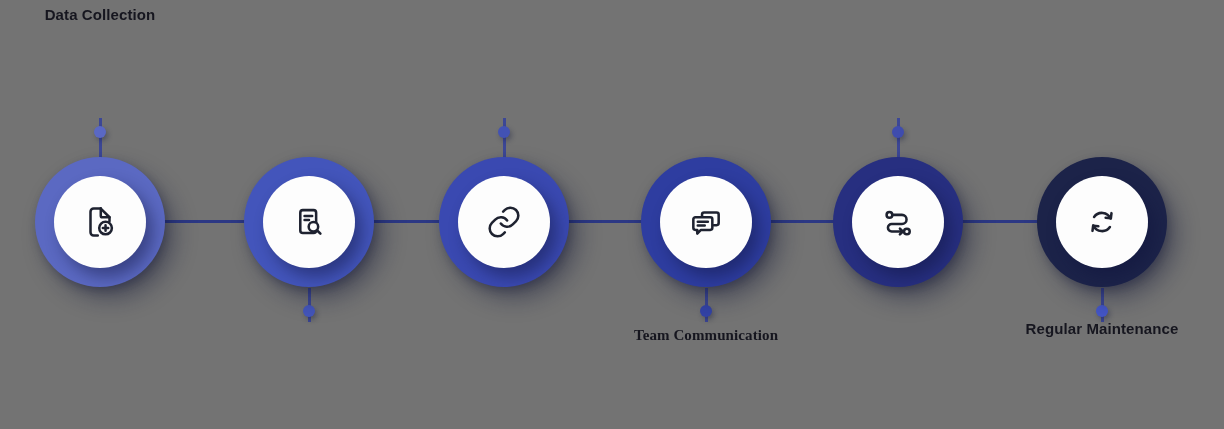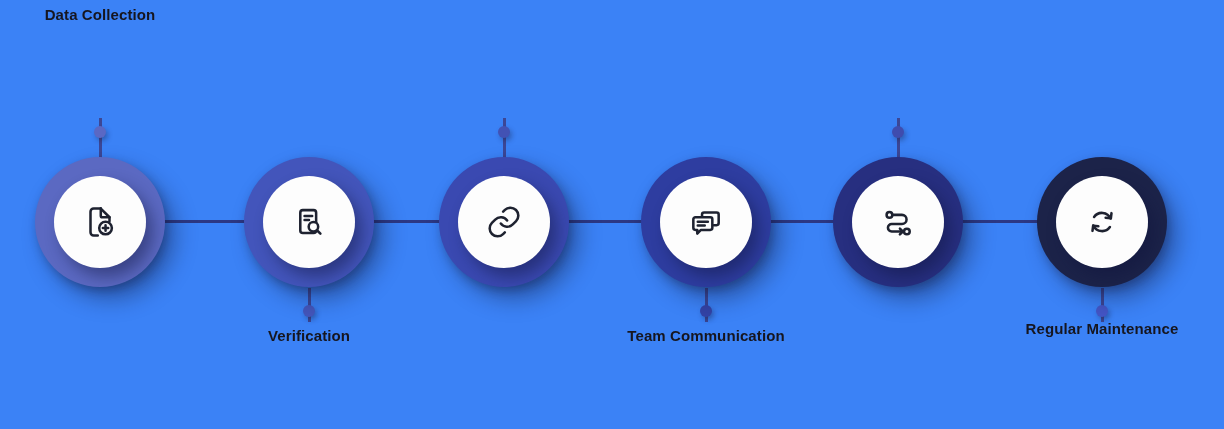--- a/index.html
+++ b/index.html
@@ -38,31 +38,30 @@
   .label.s1{left:-40px;top:3px;}
   .label.s2{left:169px;top:324px;}
   .label.s3{left:364px;top:36px;}
   .label.s4{left:566px;top:324px;}
   .label.s5{left:758px;top:38px;}
   .label.s6{left:962px;top:317px;}
 </style>
 </head>
 <body>
 
-<div class="canvas" style="background: #3b82f6;">
+<div class="canvas" style="background: #737373;">
 
   <div class="hline" style="background: rgb(44, 56, 132);"></div>
 
   <div class="label s1" style="color: rgb(22, 22, 31);">
     <div>Data Collection</div>
   </div>
   <div class="label s2" style="color: rgb(22, 22, 31);">
-    <div>Verification</div>
   </div>
-  <div class="label s4" style="color: rgb(22, 22, 31);">
+  <div class="label s4" style="color: rgb(22, 22, 31); font-family: Liberation Serif, serif;">
     <div>Team Communication</div>
   </div>
   <div class="label s6" style="color: rgb(22, 22, 31);">
     <div>Regular Maintenance</div>
   </div>
 
   <div class="step s1">
     <div class="stem top"></div>
     <div class="dot top" style="background: rgb(90, 104, 196);"></div>
     <div class="outer" style="background: rgb(91, 105, 194);">

